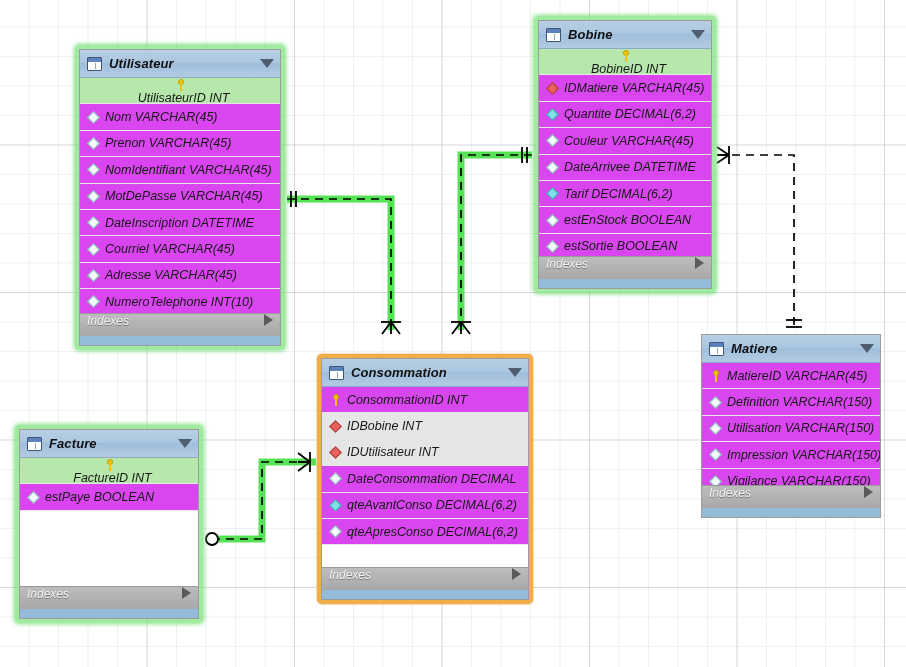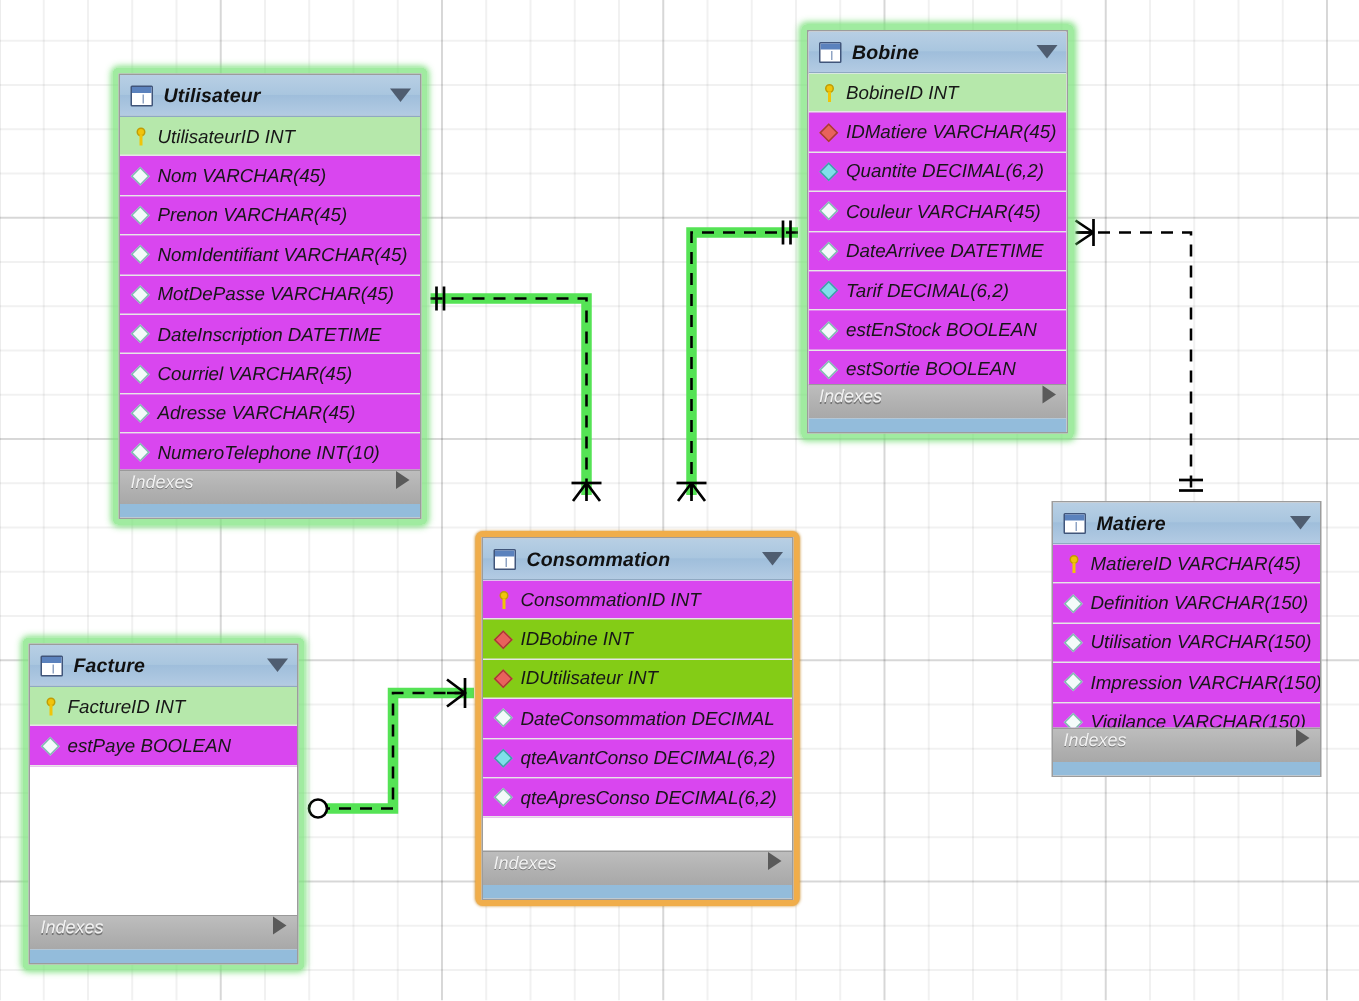--- a/index.html
+++ b/index.html
@@ -101,22 +101,22 @@
 
   .cols{flex:1 1 auto;background:#ffffff;overflow:hidden;}
   .col{
     height:26.4px;
     display:flex;align-items:center;
     padding-left:7px;
     box-sizing:border-box;
     border-bottom:1px solid #e6e6e6;
     white-space:nowrap;
   }
-  .col.pk-green{background:#b6e8ab;}
-  .col.fk-green{background:#84cc16;}
+  .col.pk-green{background:#b6e8ab;flex-direction:column;}
+  .col.fk-green{background:#e5e5e5;}
   .col.white{background:#d946ef;}
   .col-name{font-size:12.5px;color:#171717;}
 
   
   .gl{width:13px;flex:0 0 13px;margin-right:5px;display:flex;align-items:center;justify-content:center;}
   .key{
     width:6px;height:12px;position:relative;
   }
   .key::before{
     content:"";position:absolute;left:0;top:0;width:6px;height:6px;border-radius:50%;
@@ -390,21 +390,21 @@
           </div>
         </div>
         <div class="spacer"></div>
         <div class="idxbar">
           <span class="idx-label">Indexes</span>
           <span class="idx-arrow"></span>
         </div>
         <div class="footbar"></div>
       </div>
     </div>
-    <div class="tbl glow-green" style="left: 15px; top: 425px; width: 188px; height: 222px;">
+    <div class="tbl glow-green" style="left: 15px; top: 425px; width: 188px; height: 198px;">
       <div class="inner">
         <div class="titlebar">
           <span class="tbl-icon"></span>
           <span class="tbl-title">Facture</span>
           <span class="caret"></span>
         </div>
         <div class="cols">
           <div class="col pk-green">
             <span class="gl">
               <span class="key"></span>

